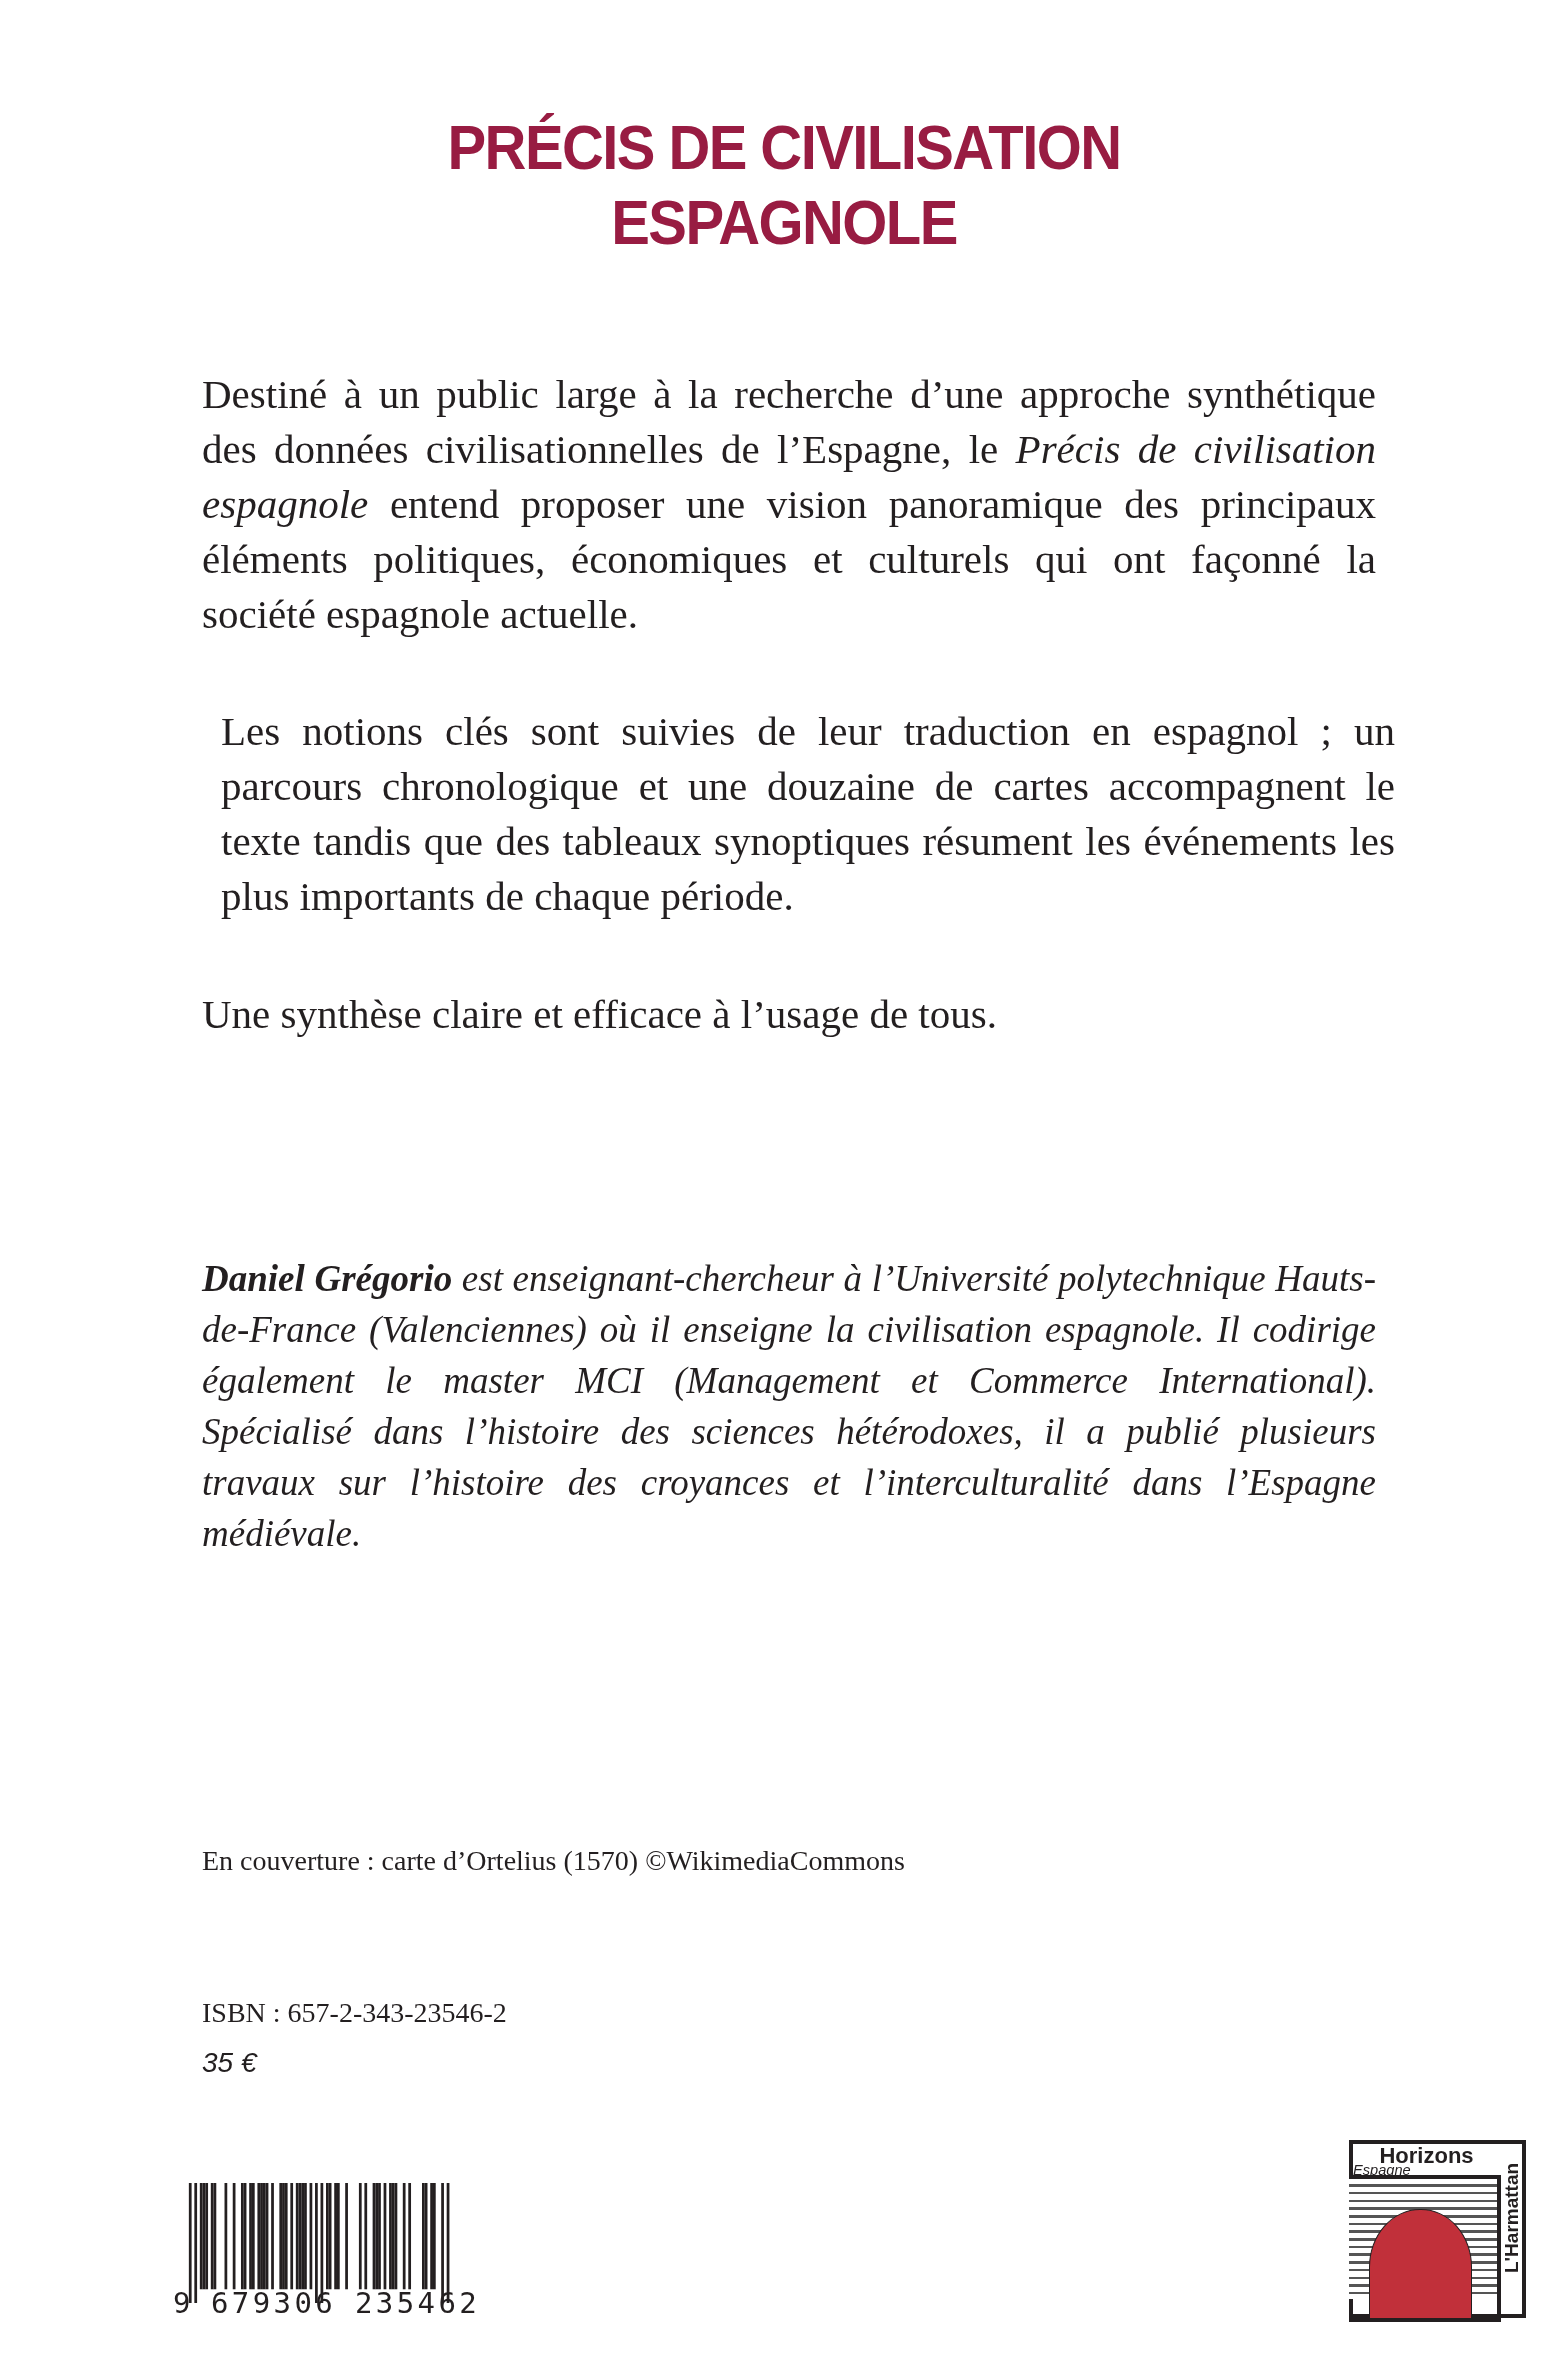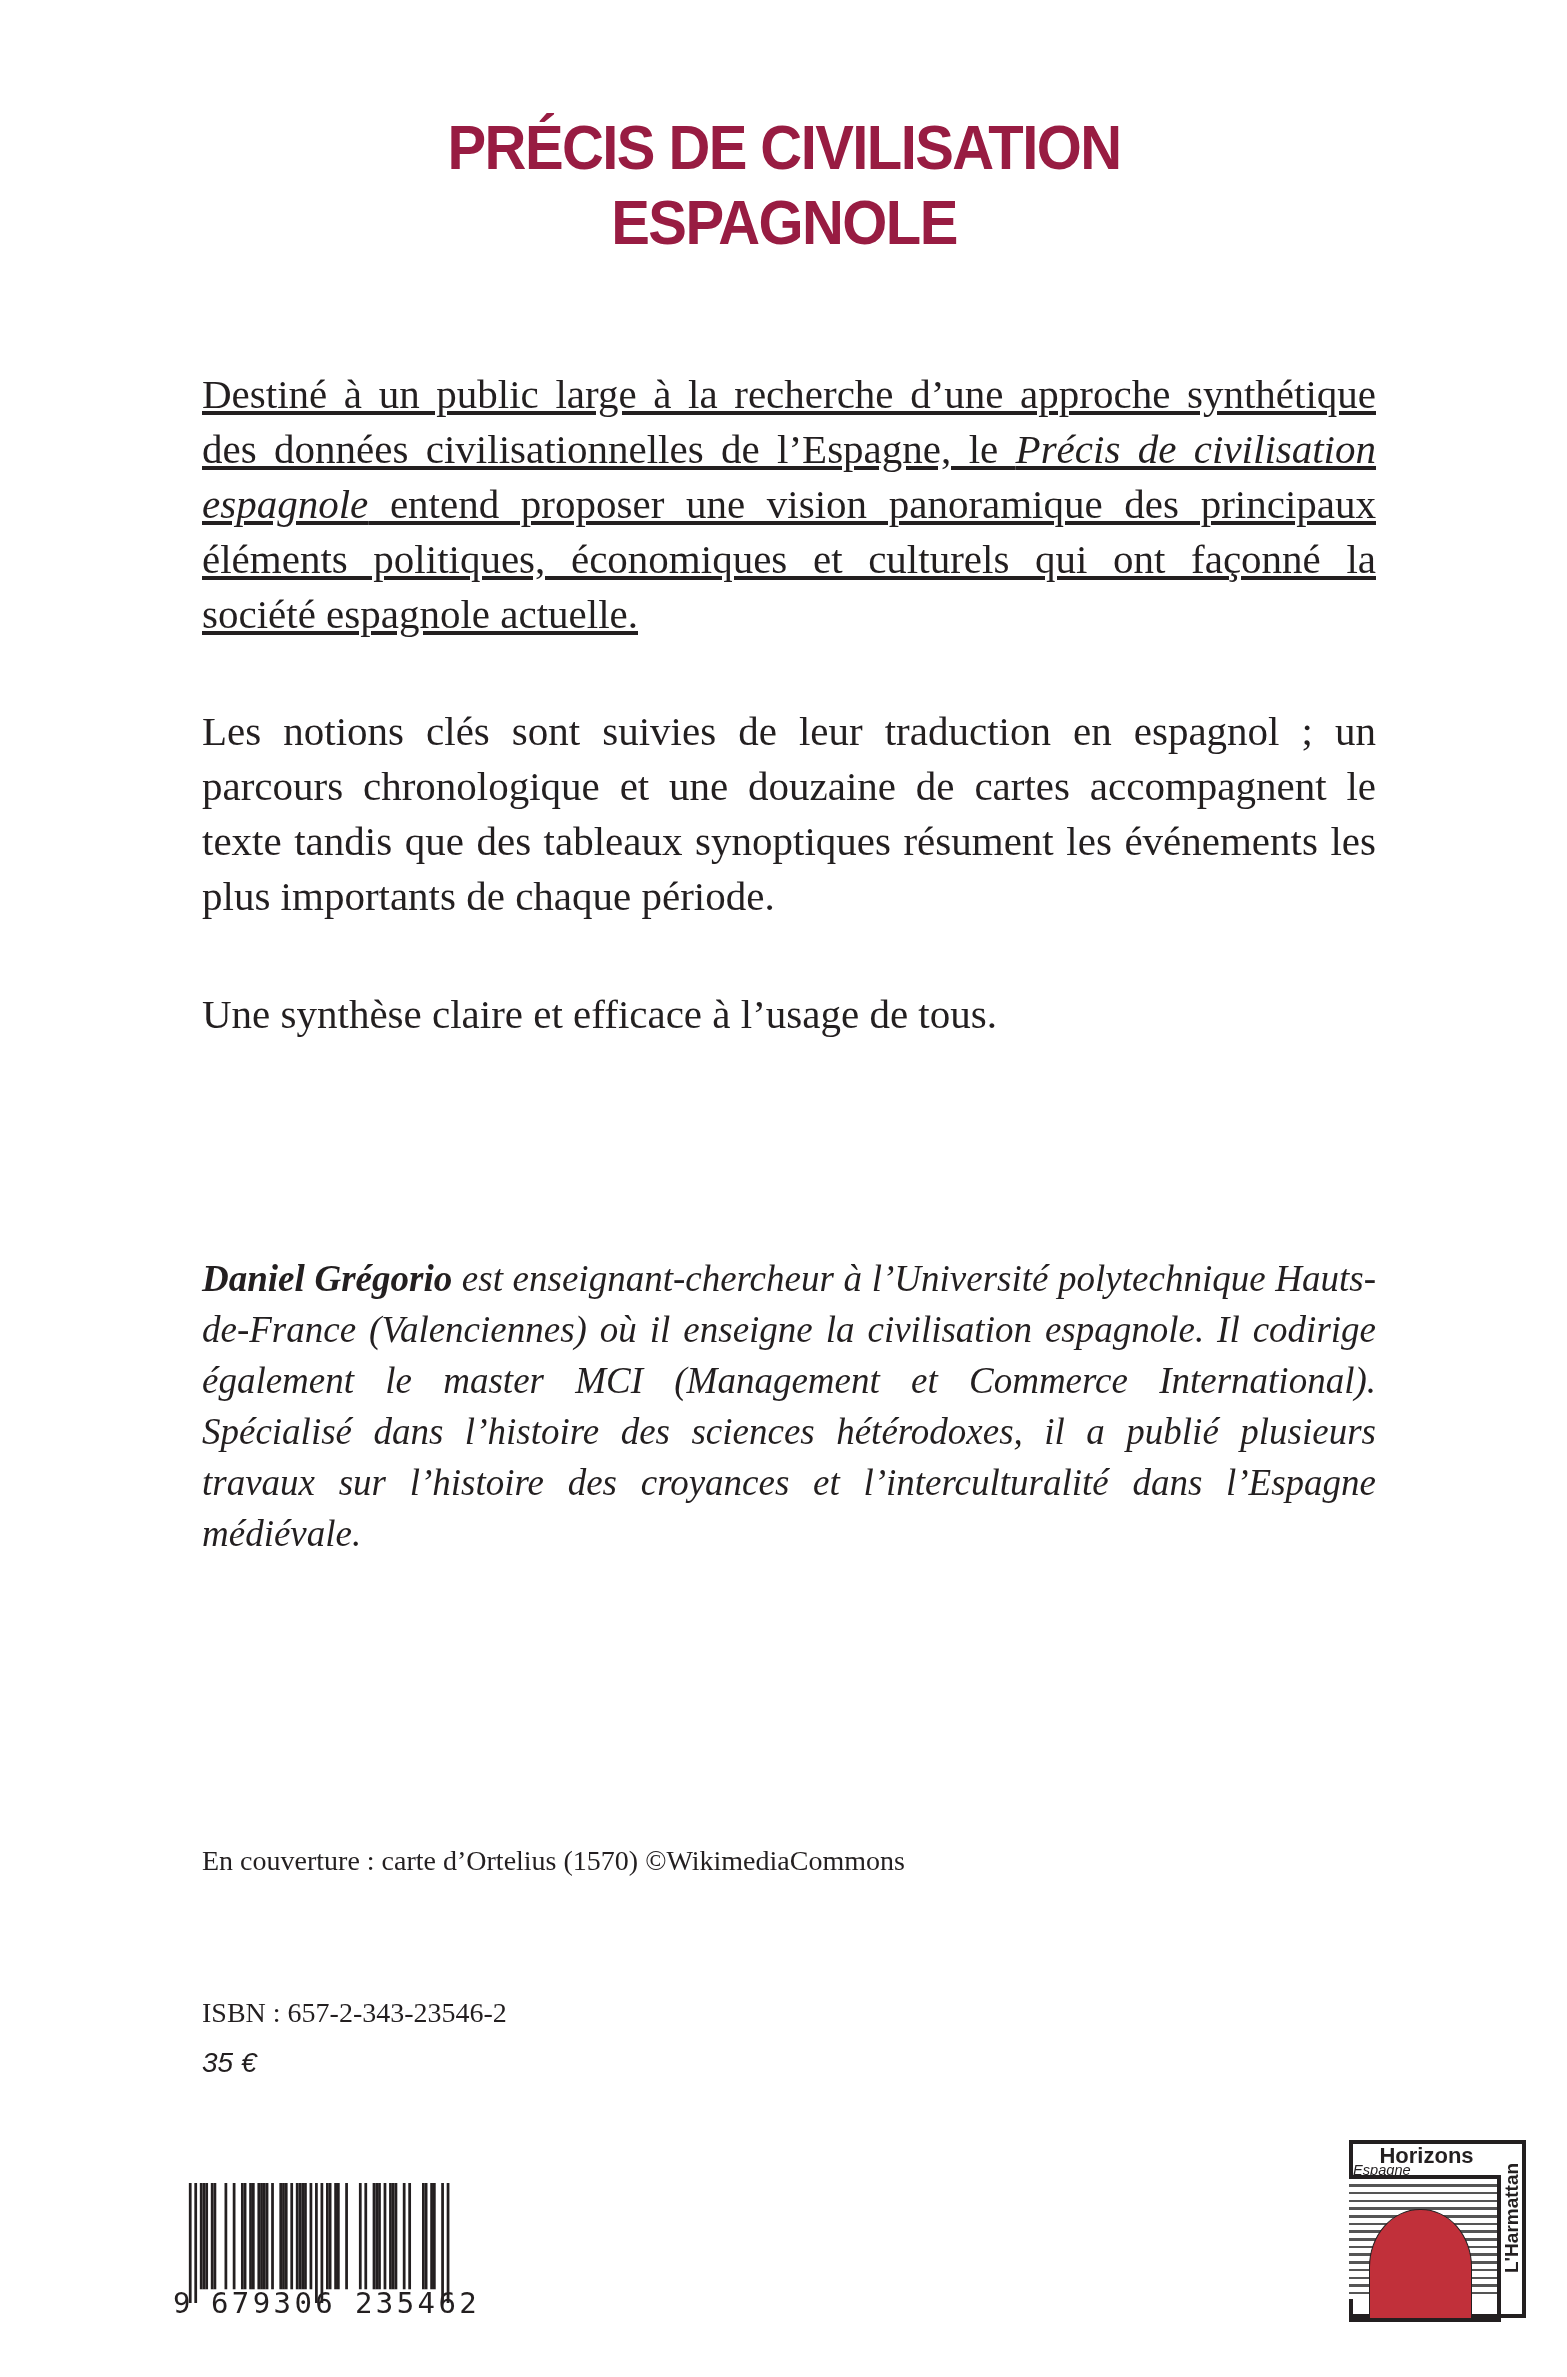--- a/index.html
+++ b/index.html
@@ -12,22 +12,22 @@
       font-size: 63px; line-height: 75px; letter-spacing: -1.7px;
       transform: scaleX(0.92); transform-origin: 784px 0;
     }
     .title div { display: block; }
 
     .para {
       position: absolute; left: 202px; width: 1174px;
       font-family: "Liberation Serif", serif; font-size: 41px; line-height: 55px;
       text-align: justify; text-align-last: left;
     }
-    .para-1 { top: 367px; text-decoration: underline; }
-    .para-2 { top: 704px; }
+    .para-1 { top: 367px; }
+    .para-2 { top: 704px; margin-left: 19px; }
     .para-3 { top: 987px; }
     .para i { font-style: italic; }
 
     .bio {
       position: absolute; left: 202px; top: 1253px; width: 1174px;
       font-family: "Liberation Serif", serif; font-style: italic;
       font-size: 37px; line-height: 51px; text-align: justify; text-align-last: left;
     }
     .bio b { font-weight: bold; margin-top: 16px; }
 

